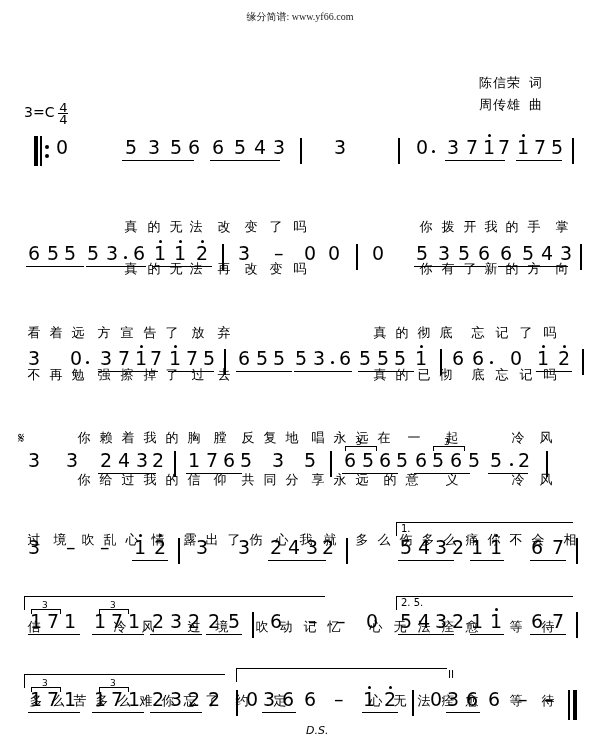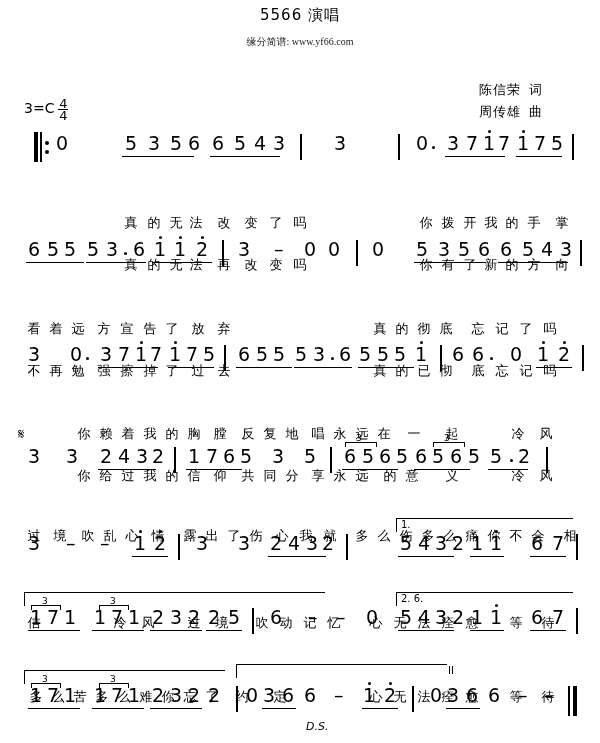--- a/index.html
+++ b/index.html
@@ -39,22 +39,22 @@
   .source {
     text-align: center;
     font-size: 10px;
     margin-top: 10px;
     color: #222;
     font-family: "Liberation Serif", serif;
   }
   .credits {
     position: absolute;
     right: 58px;
-    top: 74px;
-    font-family: Liberation Mono, monospace;
+    top: 62px;
+    font-family: Liberation Serif, serif;
     font-size: 13px;
     line-height: 22px;
     text-align: center;
   }
   .credits div span.nm { letter-spacing: 1px; }
   .credits div span.rl { margin-left: 8px; }
 
   .keysig {
     position: absolute;
     left: 24px;
@@ -204,21 +204,20 @@
     position: absolute;
     font-family: "DejaVu Sans", sans-serif;
     font-size: 19px;
   }
 </style>
 </head>
 <body>
 
 <div class="page">
 
-  <div class="subtitle">5566 演唱</div>
   <div class="source">缘分简谱: www.yf66.com</div>
 
   <div class="credits">
     <div>
       <span class="nm">陈信荣</span><span class="rl">词</span>
     </div>
     <div>
       <span class="nm">周传雄</span><span class="rl">曲</span>
     </div>
   </div>
@@ -606,21 +605,21 @@
       <div class="lyr" style="left:448px;">痊</div>
       <div class="lyr" style="left:472px;">愈</div>
       <div class="lyr" style="left:516px;">等</div>
       <div class="lyr" style="left:548px;">待</div>
     </div>
   </div>
 
   <div class="system" style="top:590px;">
     <div class="volta" style="left:24px; top:-4px; width:300px;"></div>
     <div class="volta" style="left:396px; top:-4px; width:176px;">
-      <span>2. 6.</span>
+      <span>2. 5.</span>
     </div>
     <div class="notes" style="top:10px;">
       <div class="triplet" style="left:42px; top:-10px;">3</div>
       <div class="triplet-br" style="left:31px; top:-1px; width:28px;"></div>
       <div class="beam" style="left:28px; top:24px; width:52px;"></div>
       <div class="tok" style="left:36px;">1</div>
       <div class="tok" style="left:53px;">7</div>
       <div class="tok" style="left:70px;">1</div>
       <div class="triplet" style="left:110px; top:-10px;">3</div>
       <div class="triplet-br" style="left:99px; top:-1px; width:28px;"></div>

